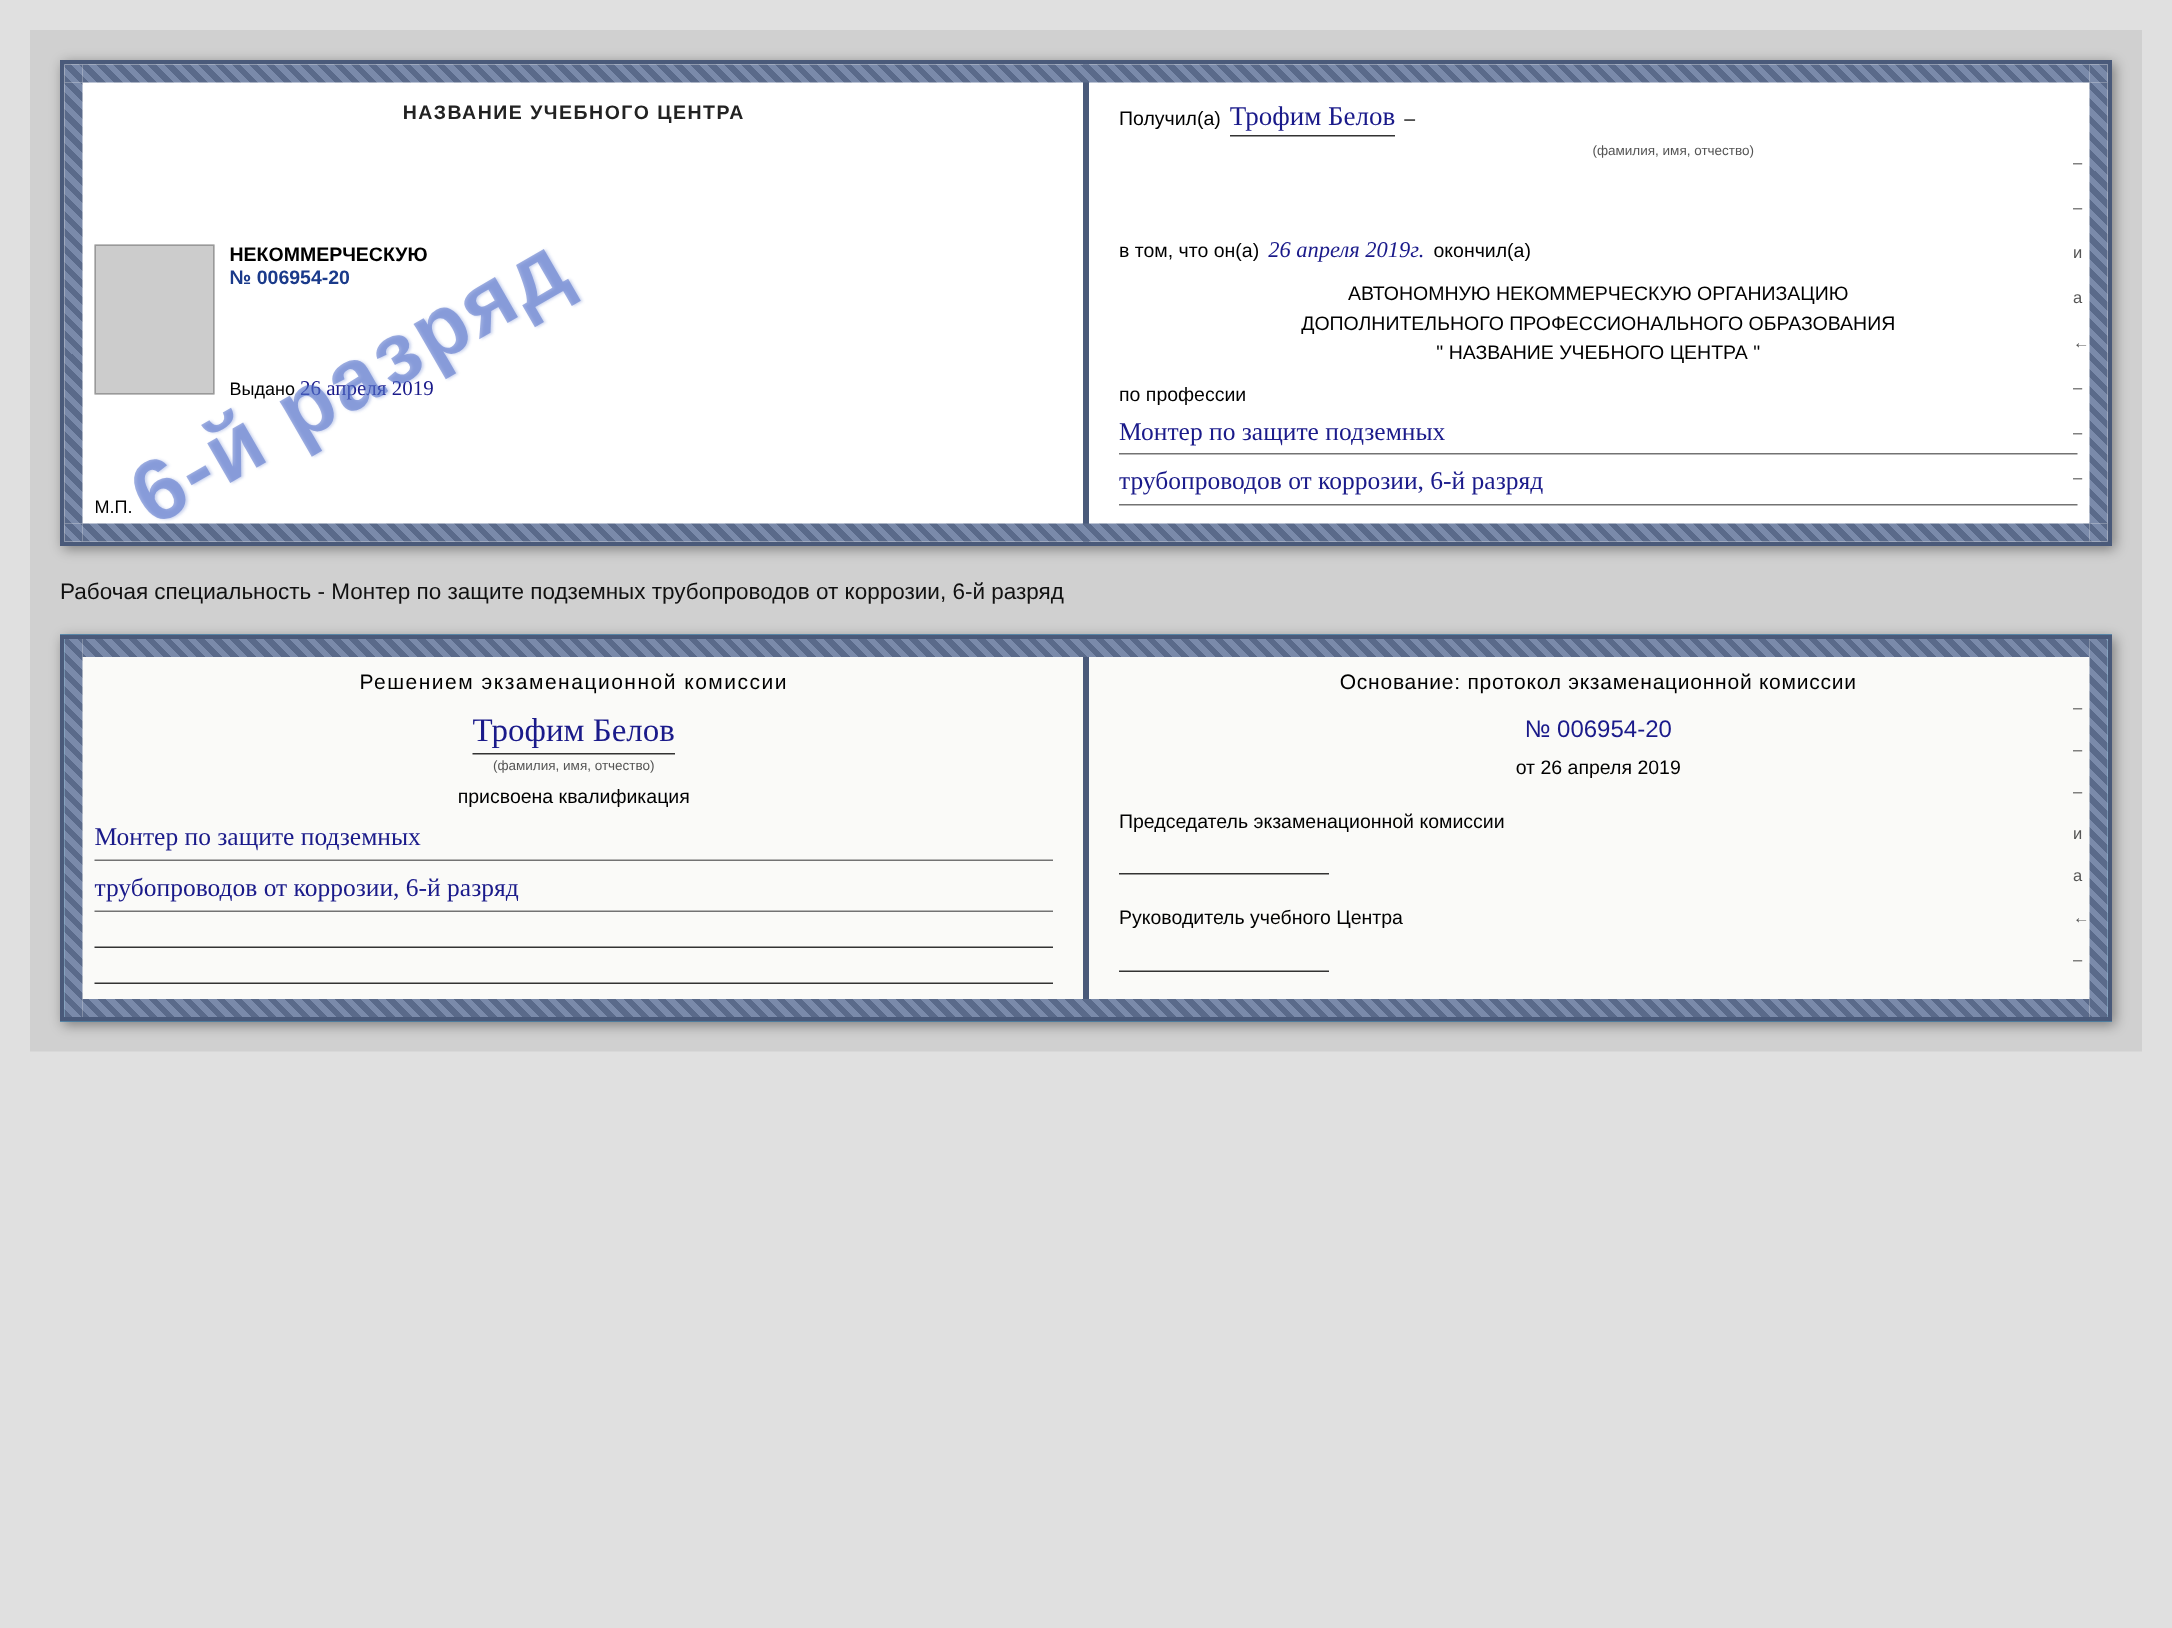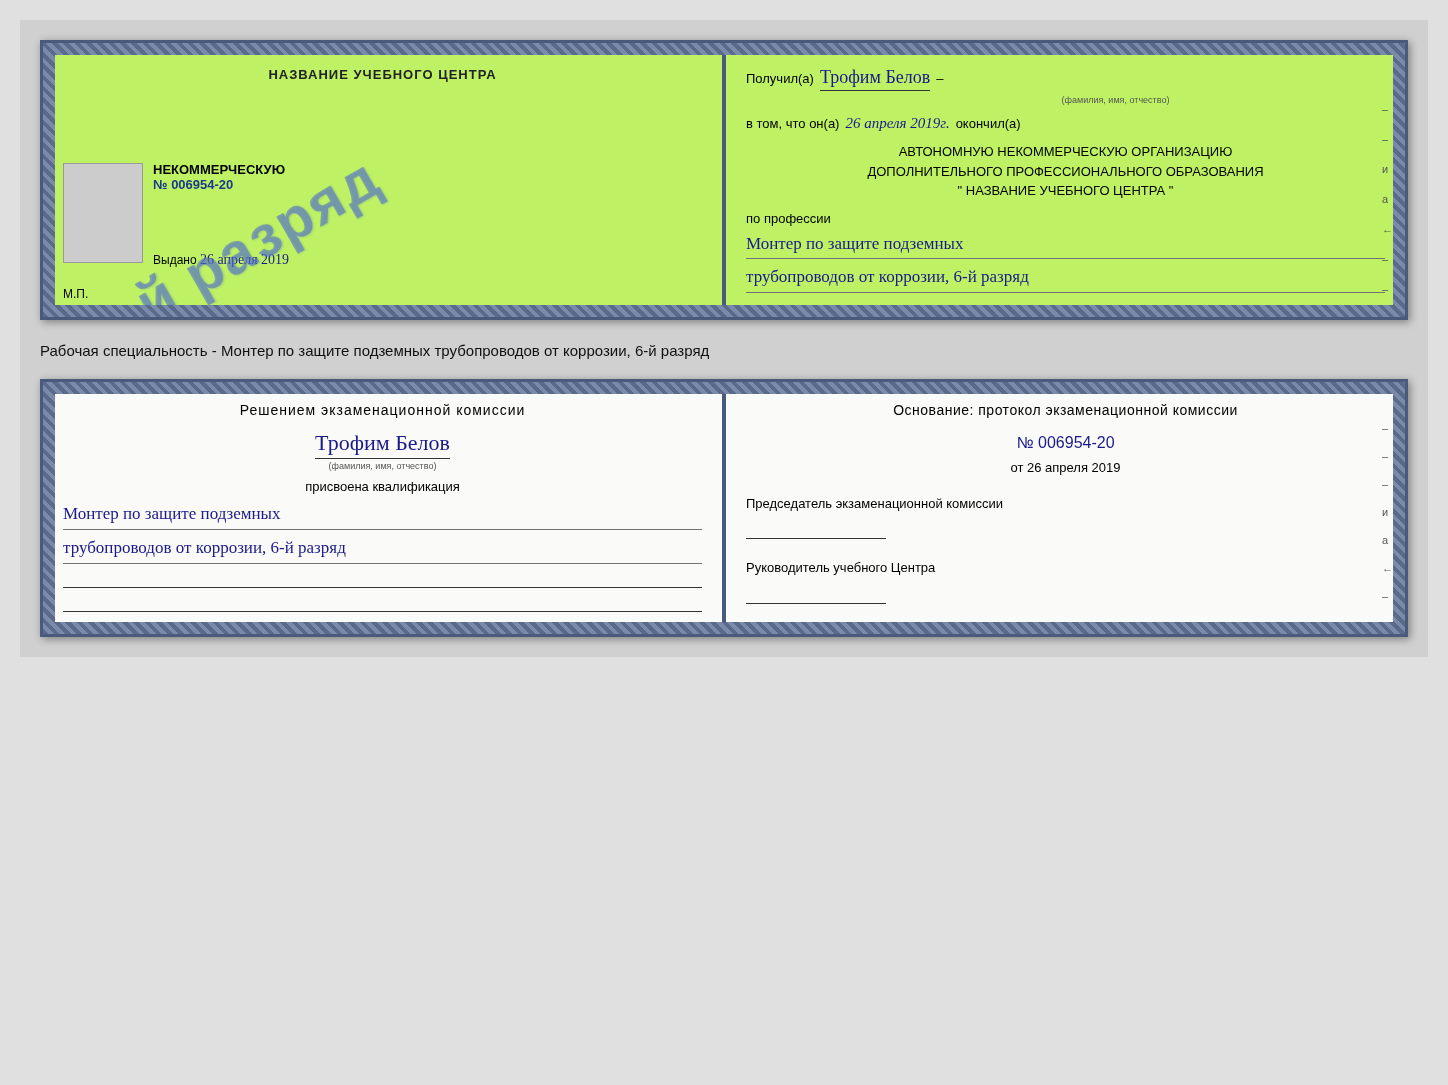--- a/index.html
+++ b/index.html
@@ -24,21 +24,21 @@
       display: flex;
       width: 100%;
       background: #c8c8c8;
       border: 3px solid #4a5a7a;
       box-shadow: 2px 2px 8px rgba(0,0,0,0.4);
       position: relative;
     }
 
     .diploma-left, .diploma-right {
       flex: 1;
-      background: #bef264;
+      background: #ffffff;
       padding: 24px 20px 20px 20px;
       position: relative;
       overflow: hidden;
     }
 
     .diploma-left {
       border-right: 4px solid #4a5a7a;
     }
 
     
@@ -169,20 +169,21 @@
       display: flex;
       align-items: baseline;
       gap: 6px;
     }
 
     .handwritten-date {
       font-family: 'Segoe Script', 'Comic Sans MS', cursive;
       font-size: 15px;
       color: #1a1a8a;
       font-style: italic;
+      margin-top: 44px;
     }
 
     .org-block {
       font-size: 13px;
       font-family: Arial, sans-serif;
       text-align: center;
       margin: 10px 0;
       line-height: 1.5;
     }
 

